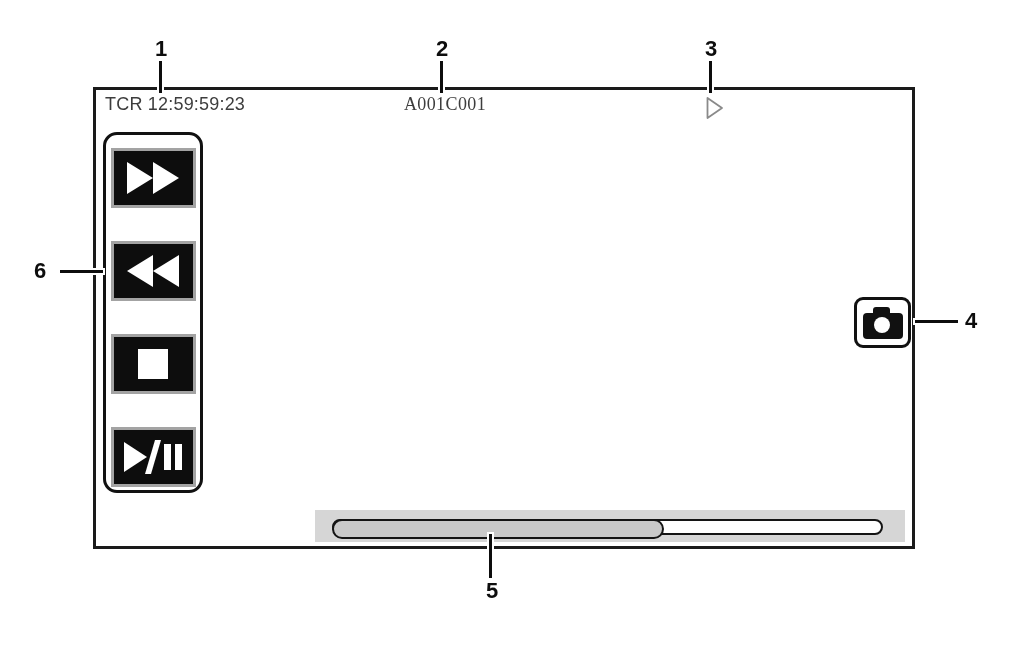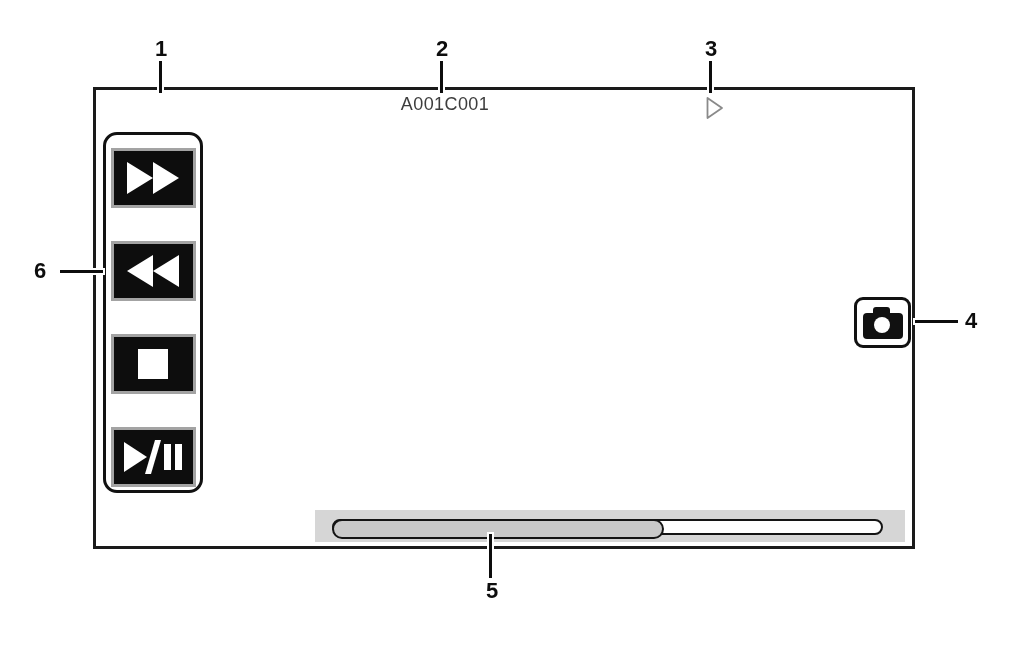--- a/index.html
+++ b/index.html
@@ -24,20 +24,21 @@
     font-size: 18px; line-height: 20px;
     color: #3d3d3d; letter-spacing: 0.2px;
     white-space: nowrap;
   }
   .clipname {
     left: 299px; top: 4px; width: 100px;
     text-align: center;
     font-size: 18px; line-height: 20px;
     color: #3d3d3d; letter-spacing: 0.4px;
     white-space: nowrap;
+    font-family: Liberation Serif, serif;
   }
   .playstatus { left: 610px; top: 6px; width: 18px; height: 24px; }
   .panel {
     left: 7px; top: 42px;
     width: 100px; height: 361px;
     border: 3px solid #111;
     border-radius: 14px;
     background: #fff;
     box-sizing: border-box;
     display: flex; flex-direction: column;
@@ -105,20 +106,21 @@
   .co-line.v { width: 3px; }
   .co-line.h { height: 3px; }
 </style>
 </head>
 <body>
 
 <div class="canvas">
 
   <div class="screen">
 
+    <div class="timecode">TCR 12:59:59:23</div>
 
     <div class="clipname">A001C001</div>
 
     <div class="playstatus">
       <svg width="18" height="24" viewBox="0 0 18 24">
         <polygon points="1.5,2 16,12 1.5,22" fill="#ffffff" stroke="#8a8a8a" stroke-width="1.8" stroke-linejoin="round"></polygon>
       </svg>
     </div>
 
     <div class="panel">

